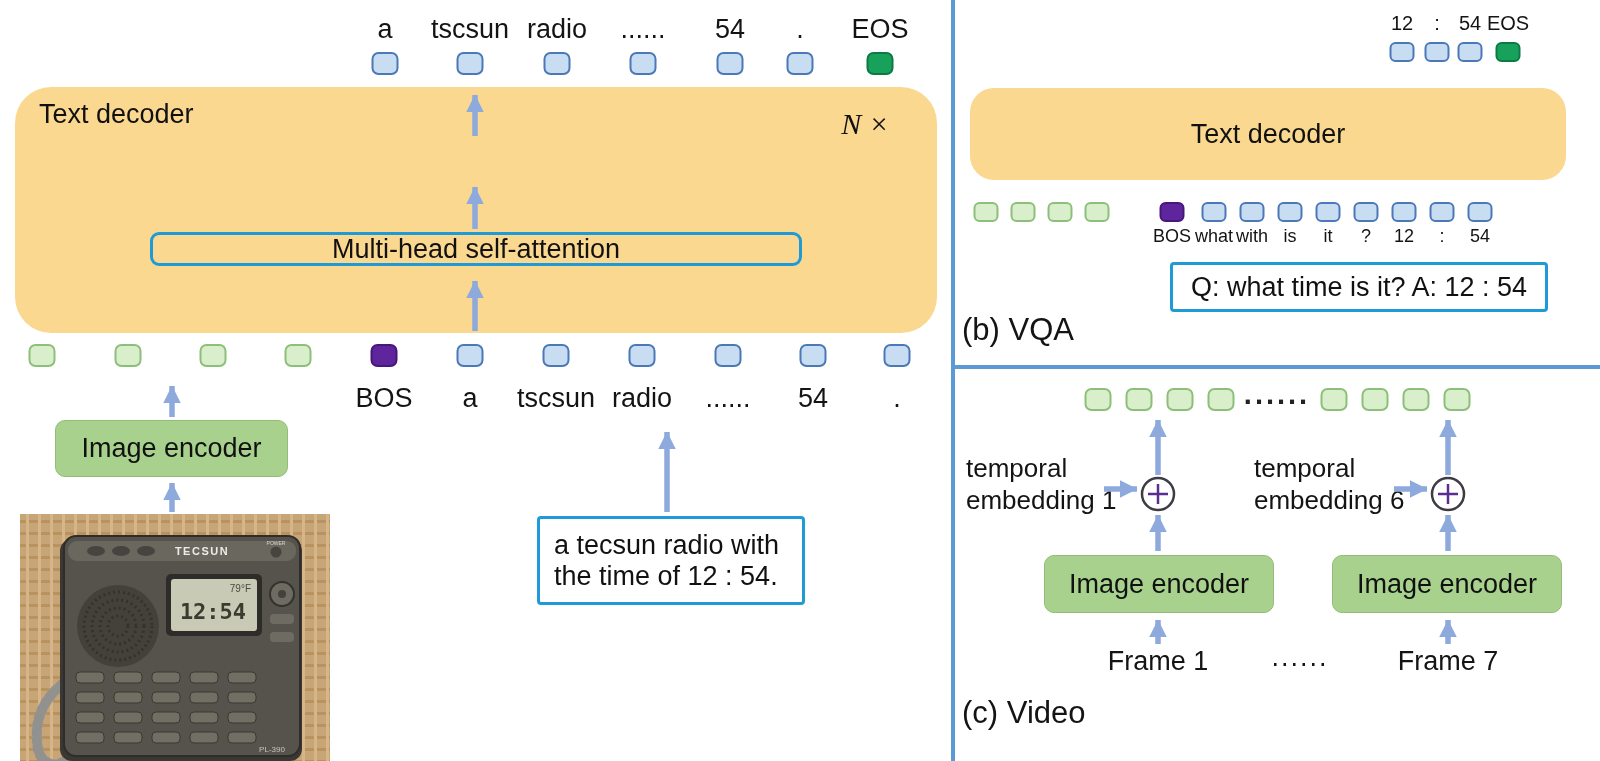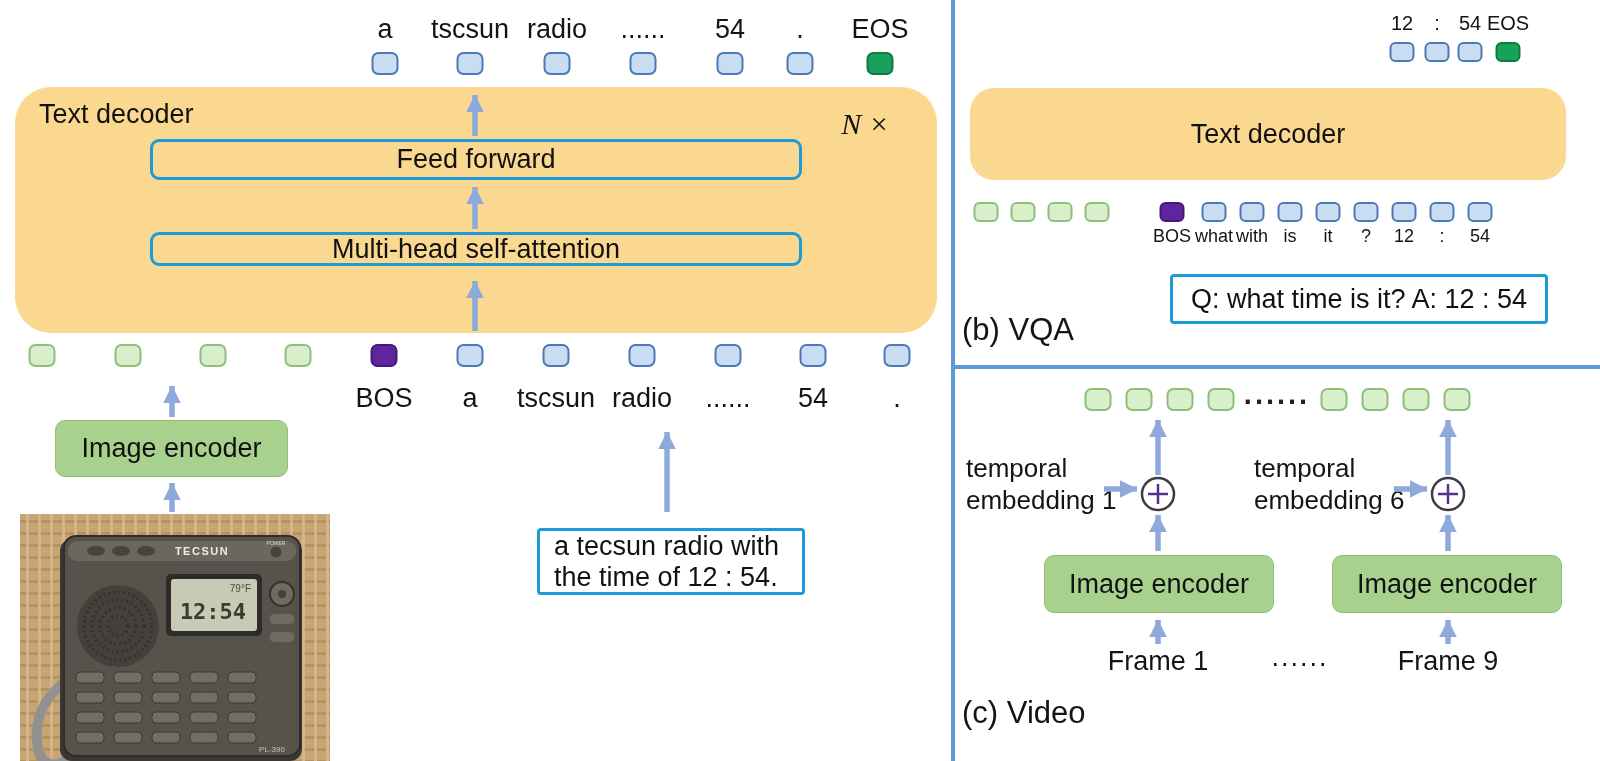--- a/index.html
+++ b/index.html
@@ -24,21 +24,21 @@
 
   .decoder { position:absolute; background:#FBD890; border-radius:36px; }
   .decoder.b { border-radius:24px; display:flex; align-items:center; justify-content:center;
                font-size:27px; }
   .decoder-label { position:absolute; left:24px; top:12px; font-size:27px; }
   .nx { position:absolute; right:48px; top:20px; font-size:30px; font-style:italic;
         font-family:"Liberation Serif", serif; }
 
   .bluebox { position:absolute; border:3px solid #1E9BD7; border-radius:9px; background:transparent;
              display:flex; align-items:center; justify-content:center; font-size:27px; }
-  .bluebox.filled { background:#ffffff; border-radius:4px;margin-top:12px; }
+  .bluebox.filled { background:#ffffff; border-radius:4px; }
 
   .enc { position:absolute; background:#A9D18E; border:1px solid #93BD75; border-radius:10px;
          display:flex; align-items:center; justify-content:center; font-size:27px; }
 
   .divider { position:absolute; background:#5B9BD5; }
 
   .dots-lg { position:absolute; font-size:29px; font-weight:bold; letter-spacing:3px;
              transform:translateX(-50%); color:#222; }
   .twolines { position:absolute; font-size:26px; line-height:32px; color:#141414; white-space:nowrap; }
 
@@ -62,21 +62,20 @@
   <div class="token blue" style="left:557px;top:52px"></div>
   <div class="token blue" style="left:643px;top:52px"></div>
   <div class="token blue" style="left:730px;top:52px"></div>
   <div class="token blue" style="left:800px;top:52px"></div>
   <div class="token eos" style="left:880px;top:52px"></div>
 
   <div class="decoder" style="left:15px;top:87px;width:922px;height:246px">
     <div class="decoder-label">Text decoder</div>
     <div class="nx">N ×</div>
   </div>
-  <div class="bluebox" style="left:150px;top:139px;width:652px;height:41px">Feed forward</div>
   <div class="bluebox" style="left:150px;top:232px;width:652px;height:34px">Multi-head self-attention</div>
 
   <div class="token green" style="left:42px;top:344px"></div>
   <div class="token green" style="left:128px;top:344px"></div>
   <div class="token green" style="left:213px;top:344px"></div>
   <div class="token green" style="left:298px;top:344px"></div>
   <div class="token purple" style="left:384px;top:344px"></div>
   <div class="token blue" style="left:470px;top:344px"></div>
   <div class="token blue" style="left:556px;top:344px"></div>
   <div class="token blue" style="left:642px;top:344px"></div>
@@ -88,21 +87,21 @@
   <div class="lbl c" style="left:470px;top:383px">a</div>
   <div class="lbl c" style="left:556px;top:383px">tscsun</div>
   <div class="lbl c" style="left:642px;top:383px">radio</div>
   <div class="lbl c" style="left:728px;top:383px">......</div>
   <div class="lbl c" style="left:813px;top:383px">54</div>
   <div class="lbl c" style="left:897px;top:383px">.</div>
 
   <div class="enc" style="left:55px;top:420px;width:233px;height:57px">Image encoder</div>
 
 
-  <div class="bluebox filled" style="left:537px;top:516px;width:268px;height:67px;flex-direction:column;align-items:flex-start;justify-content:center;padding-left:14px">
+  <div class="bluebox filled" style="left:537px;top:516px;width:268px;height:89px;flex-direction:column;align-items:flex-start;justify-content:center;padding-left:14px">
     <div>a tecsun radio with</div>
     <div>the time of 12 : 54.</div>
   </div>
 
   <svg class="abs" style="left:20px;top:514px" width="310" height="247" viewBox="0 0 310 247">
     <defs>
       <pattern id="weave" width="12" height="12" patternUnits="userSpaceOnUse">
         <rect width="12" height="12" fill="#C8A576"></rect>
         <rect y="6" width="12" height="3" fill="#B8925F"></rect>
         <rect x="6" width="3" height="12" fill="#D6B689"></rect>
@@ -226,21 +225,21 @@
   <div class="twolines" style="left:1254px;top:452px">
     <div>temporal</div>
     <div>embedding 6</div>
   </div>
 
   <div class="enc" style="left:1044px;top:555px;width:230px;height:58px">Image encoder</div>
   <div class="enc" style="left:1332px;top:555px;width:230px;height:58px">Image encoder</div>
 
   <div class="lbl c" style="left:1158px;top:646px">Frame 1</div>
   <div class="lbl c" style="left:1300px;top:642px;letter-spacing:2px">......</div>
-  <div class="lbl c" style="left:1448px;top:646px">Frame 9</div>
+  <div class="lbl c" style="left:1448px;top:646px">Frame 7</div>
 
   <div class="cap" style="left:962px;top:695px">(c) Video</div>
 
   <svg class="overlay" width="1600" height="761" viewBox="0 0 1600 761">
     <defs>
       <marker id="ah" markerWidth="3.2" markerHeight="3.2" refX="3.1" refY="1.6" orient="auto">
         <path d="M0 0 L3.2 1.6 L0 3.2 Z" fill="#8EA9DB"></path>
       </marker>
     </defs>
 

